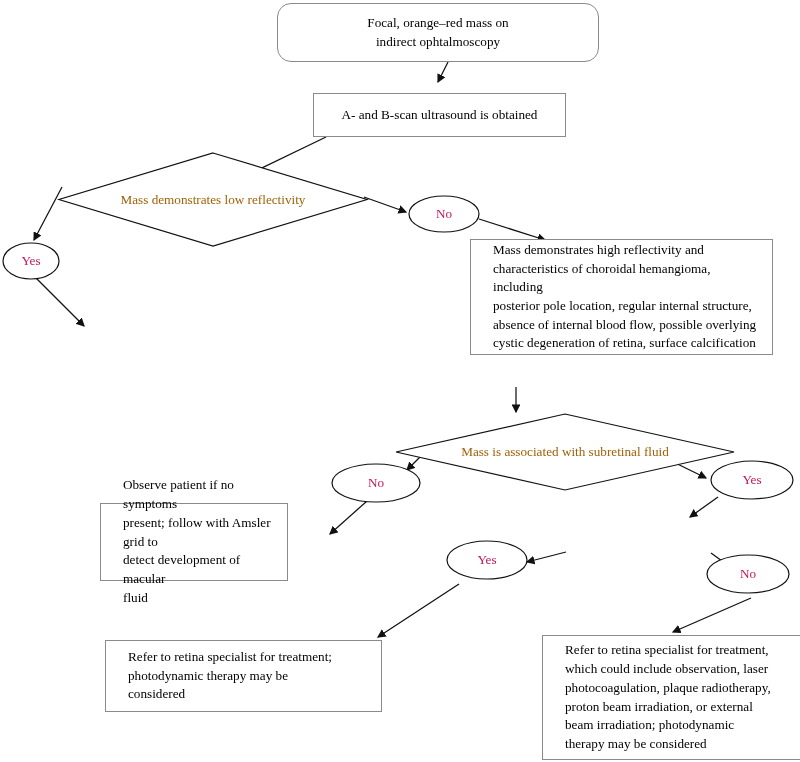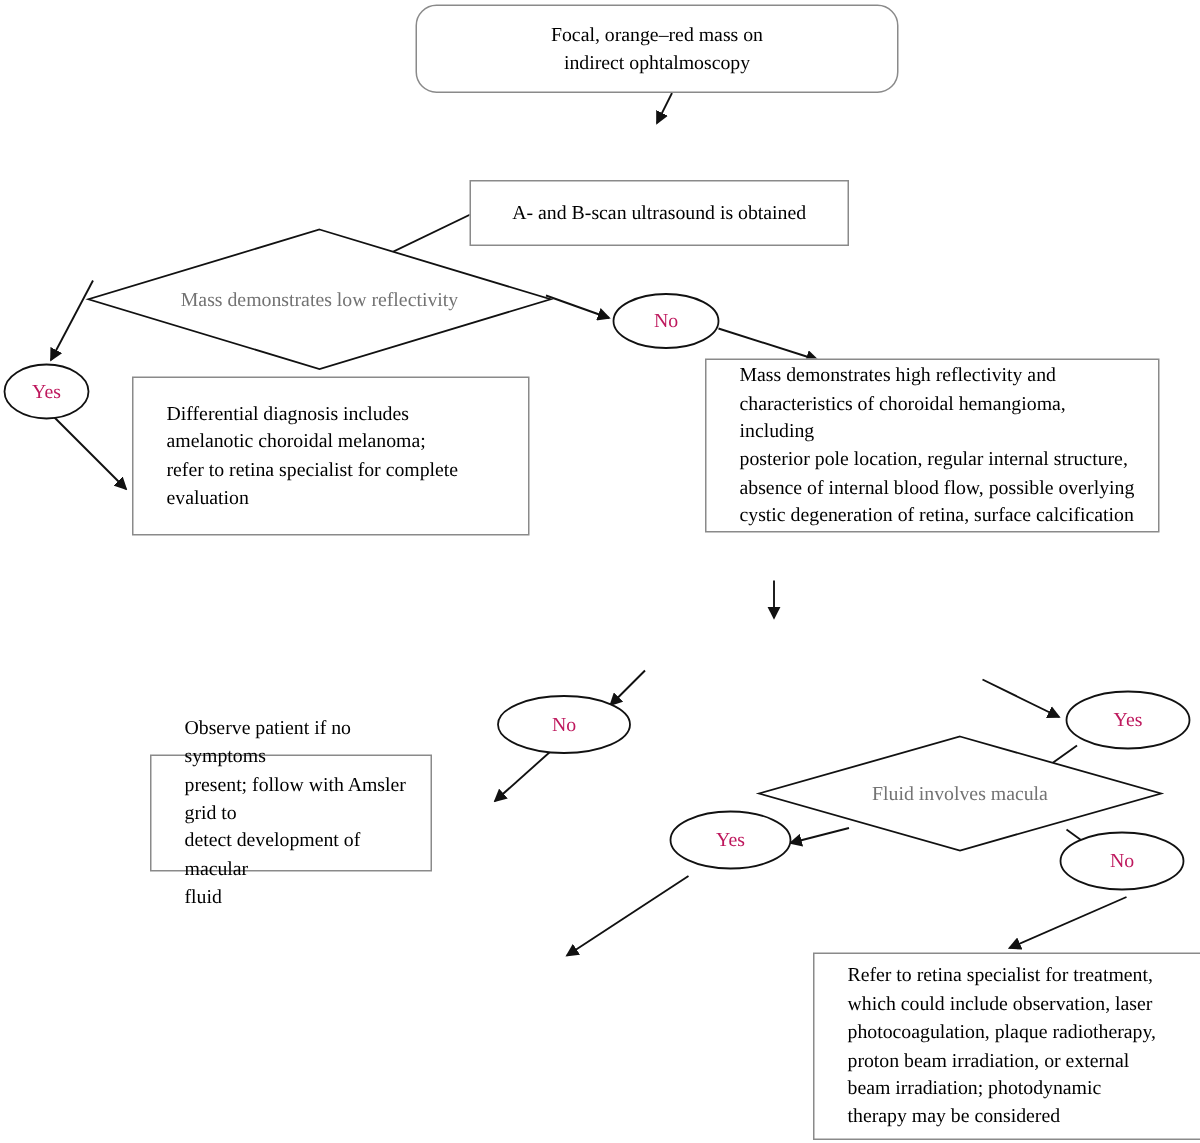--- a/index.html
+++ b/index.html
@@ -75,21 +75,21 @@
   .diamond .dlabel {
     position: absolute;
     left: 0;
     top: 0;
     width: 100%;
     height: 100%;
     display: flex;
     align-items: center;
     justify-content: center;
     font-size: 13.2px;
-    color: #737373;
+    color: #a16207;
     text-align: center;
   }
   
   .ell {
     position: absolute;
   }
   .ell svg {
     position: absolute;
     left: 0;
     top: 0;
@@ -152,21 +152,21 @@
       <path d="M 751 598 L 673 632"></path>
     </g>
 
   </svg>
 
   <div class="node box rounded center pad-c" style="left:277px; top:3px; width:322px; height:59px;">
     <span class="txt">Focal, orange–red mass on
 indirect ophtalmoscopy</span>
   </div>
 
-  <div class="node box center pad-c" style="left:313px; top:93px; width:253px; height:44px;margin-top:27px;">
+  <div class="node box center pad-c" style="left:313px; top:93px; width:253px; height:44px;">
     <span class="txt">A- and B-scan ultrasound is obtained</span>
   </div>
 
   <div class="diamond" style="left:58px; top:152px; width:310px; height:95px;">
     <svg width="310" height="95" viewBox="0 0 310 95">
       <polygon points="155,1 309,47.5 155,94 1,47.5" fill="#ffffff" stroke="#111111" stroke-width="1.2"></polygon>
     </svg>
     <div class="dlabel">Mass demonstrates low reflectivity</div>
   </div>
 
@@ -177,35 +177,35 @@
     <div class="elabel">Yes</div>
   </div>
 
   <div class="ell" style="left:408px; top:195px; width:72px; height:38px;">
     <svg width="72" height="38" viewBox="0 0 72 38">
       <ellipse cx="36" cy="19" rx="35" ry="18" fill="#ffffff" stroke="#111111" stroke-width="1.2"></ellipse>
     </svg>
     <div class="elabel">No</div>
   </div>
 
-  <div class="node box left pad-l" style="left:88px; top:251px; width:265px; height:106px;">
-    <span class="txt">Differential diagnosis includes
-amelanotic choroidal melanoma;
-refer to retina specialist for complete
-evaluation</span>
-  </div>
 
   <div class="node box left pad-l" style="left:470px; top:239px; width:303px; height:116px;">
     <span class="txt">Mass demonstrates high reflectivity and
 characteristics of choroidal hemangioma, including
 posterior pole location, regular internal structure,
 absence of internal blood flow, possible overlying
 cystic degeneration of retina, surface calcification</span>
   </div>
 
+  <div class="diamond" style="left:395px; top:413px; width:340px; height:78px;">
+    <svg width="340" height="78" viewBox="0 0 340 78">
+      <polygon points="170,1 339,39 170,77 1,39" fill="#ffffff" stroke="#111111" stroke-width="1.2"></polygon>
+    </svg>
+    <div class="dlabel">Mass is associated with subretinal fluid</div>
+  </div>
 
   <div class="ell" style="left:331px; top:463px; width:90px; height:40px;">
     <svg width="90" height="40" viewBox="0 0 90 40">
       <ellipse cx="45" cy="20" rx="44" ry="19" fill="#ffffff" stroke="#111111" stroke-width="1.2"></ellipse>
     </svg>
     <div class="elabel">No</div>
   </div>
 
   <div class="ell" style="left:710px; top:460px; width:84px; height:40px;">
     <svg width="84" height="40" viewBox="0 0 84 40">
@@ -214,41 +214,40 @@
     <div class="elabel">Yes</div>
   </div>
 
   <div class="node box left pad-l" style="left:100px; top:503px; width:188px; height:78px;">
     <span class="txt">Observe patient if no symptoms
 present; follow with Amsler grid to
 detect development of macular
 fluid</span>
   </div>
 
-  <div class="diamond" style="left:505px; top:490px; width:270px; height:78px;">
-    <svg width="270" height="78" viewBox="0 0 270 78">
-      <polygon points="135,1 269,39 135,77 1,39" fill="#ffffff" stroke="#111111" stroke-width="1.2"></polygon>
-    </svg>
-    <div class="dlabel">Fluid involves macula</div>
-  </div>
 
   <div class="ell" style="left:446px; top:540px; width:82px; height:40px;">
     <svg width="82" height="40" viewBox="0 0 82 40">
       <ellipse cx="41" cy="20" rx="40" ry="19" fill="#ffffff" stroke="#111111" stroke-width="1.2"></ellipse>
     </svg>
     <div class="elabel">Yes</div>
   </div>
 
   <div class="ell" style="left:706px; top:554px; width:84px; height:40px;">
     <svg width="84" height="40" viewBox="0 0 84 40">
       <ellipse cx="42" cy="20" rx="41" ry="19" fill="#ffffff" stroke="#111111" stroke-width="1.2"></ellipse>
     </svg>
     <div class="elabel">No</div>
   </div>
 
+  <div class="node box left pad-l" style="left:105px; top:640px; width:277px; height:72px;">
+    <span class="txt">Refer to retina specialist for treatment;
+photodynamic therapy may be
+considered</span>
+  </div>
 
   <div class="node box left pad-l" style="left:542px; top:635px; width:275px; height:125px;">
     <span class="txt">Refer to retina specialist for treatment,
 which could include observation, laser
 photocoagulation, plaque radiotherapy,
 proton beam irradiation, or external
 beam irradiation; photodynamic
 therapy may be considered</span>
   </div>
 

